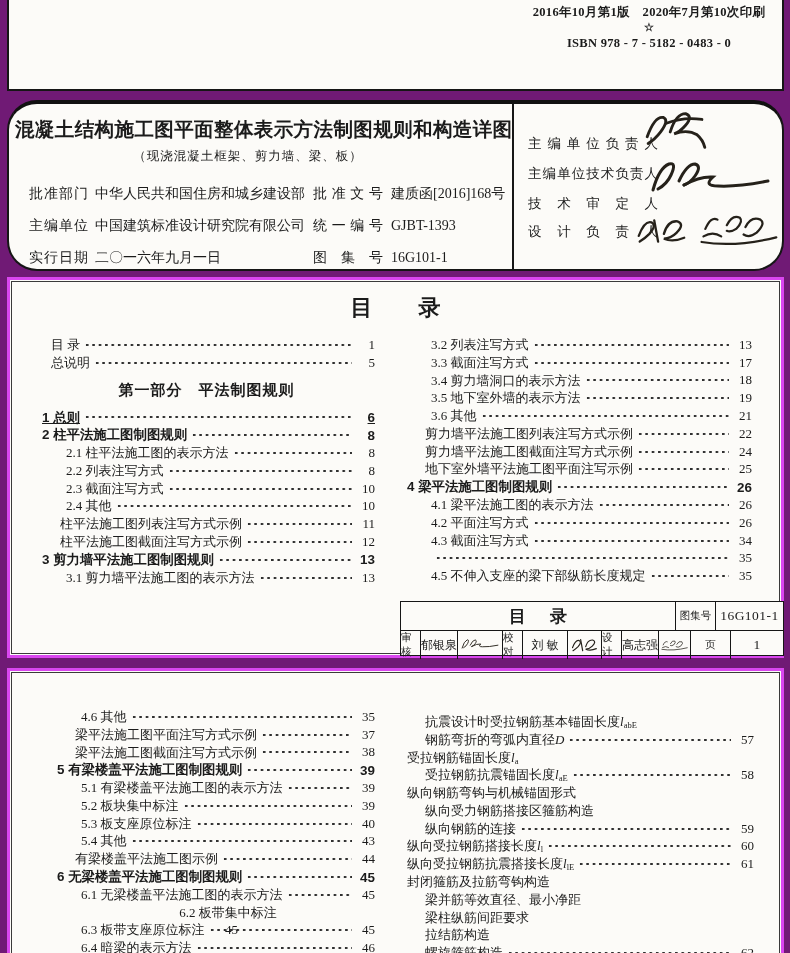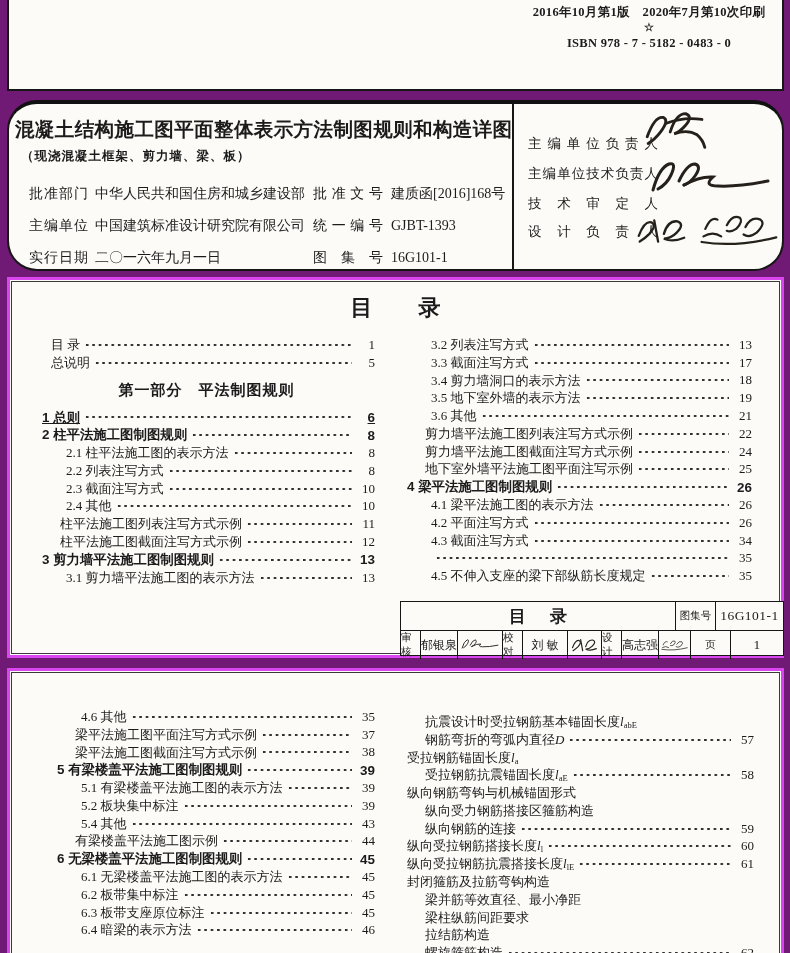--- a/index.html
+++ b/index.html
@@ -14,22 +14,22 @@
             font-weight:700;font-size:12.5px;line-height:16px;letter-spacing:.3px;}
   .colophon .star{font-size:11px;line-height:15px;}
 
   
   .title-box{left:7px;top:100px;width:777px;height:171px;border-top:4px solid #111;border-radius:30px;}
   .tb-left{position:absolute;left:0;top:0;width:505px;height:100%;box-sizing:border-box;
            border-right:2px solid #161616;}
   .tb-title{position:absolute;left:6px;top:12px;width:492px;text-align:center;
             font-family:"Liberation Sans","DejaVu Sans",sans-serif;font-weight:700;
             font-size:19.5px;letter-spacing:.4px;white-space:nowrap;}
-  .tb-sub{position:absolute;left:12px;top:44px;width:470px;text-align:left;
-          font-size:12.5px;font-weight:700;letter-spacing:1px;}
+  .tb-sub{position:absolute;left:4px;top:44px;width:470px;text-align:center;
+          font-size:12.5px;font-weight:400;letter-spacing:1px;}
   .tb-row{position:absolute;left:20px;width:478px;height:20px;display:flex;
           font-size:14px;line-height:20px;white-space:nowrap;}
   .tb-row .lab{width:66px;letter-spacing:1px;}
   .tb-row .val{width:218px;}
   .tb-row .rlab{width:70px;text-align:justify;text-align-last:justify;}
   .tb-row .rval{margin-left:8px;}
   .tb-right{position:absolute;left:505px;top:0;width:272px;height:100%;}
   .sig-row{position:absolute;left:14px;width:130px;height:20px;font-size:13.5px;
            text-align:justify;text-align-last:justify;white-space:nowrap;}
   .sig{position:absolute;color:#25211a;}
@@ -251,25 +251,26 @@
 
   <section class="box sheet sheet2">
     <div class="inner-frame"></div>
     <div class="toc-col p2-left" id="p2-left">
         <div class="toc-row" style="padding-left: 28px;"><span class="t">4.6 其他</span><span class="dots"></span><span class="pg">35</span></div>
         <div class="toc-row" style="padding-left: 22px;"><span class="t">梁平法施工图平面注写方式示例</span><span class="dots"></span><span class="pg">37</span></div>
         <div class="toc-row" style="padding-left: 22px;"><span class="t">梁平法施工图截面注写方式示例</span><span class="dots"></span><span class="pg">38</span></div>
         <div class="toc-row b" style="padding-left: 4px;"><span class="t">5 有梁楼盖平法施工图制图规则</span><span class="dots"></span><span class="pg">39</span></div>
         <div class="toc-row" style="padding-left: 28px;"><span class="t">5.1 有梁楼盖平法施工图的表示方法</span><span class="dots"></span><span class="pg">39</span></div>
         <div class="toc-row" style="padding-left: 28px;"><span class="t">5.2 板块集中标注</span><span class="dots"></span><span class="pg">39</span></div>
+        <div class="toc-row" style="padding-left: 28px;"><span class="t">5.3 板支座原位标注</span><span class="dots"></span><span class="pg">40</span></div>
         <div class="toc-row" style="padding-left: 28px;"><span class="t">5.4 其他</span><span class="dots"></span><span class="pg">43</span></div>
         <div class="toc-row" style="padding-left: 22px;"><span class="t">有梁楼盖平法施工图示例</span><span class="dots"></span><span class="pg">44</span></div>
         <div class="toc-row b" style="padding-left: 4px;"><span class="t">6 无梁楼盖平法施工图制图规则</span><span class="dots"></span><span class="pg">45</span></div>
         <div class="toc-row" style="padding-left: 28px;"><span class="t">6.1 无梁楼盖平法施工图的表示方法</span><span class="dots"></span><span class="pg">45</span></div>
-        <div class="toc-row" style="padding-left: 28px;"><span class="t">6.2 板带集中标注</span><span class="dots"></span><span class="pg">45</span></div>
+        <div class="toc-row" style="padding-left: 28px; flex-direction: column;"><span class="t">6.2 板带集中标注</span><span class="dots"></span><span class="pg">45</span></div>
         <div class="toc-row" style="padding-left: 28px;"><span class="t">6.3 板带支座原位标注</span><span class="dots"></span><span class="pg">45</span></div>
         <div class="toc-row" style="padding-left: 28px;"><span class="t">6.4 暗梁的表示方法</span><span class="dots"></span><span class="pg">46</span></div>
       </div>
     <div class="toc-col p2-right" id="p2-right">
         <div class="toc-row" style="padding-left: 22px;"><span class="t">抗震设计时受拉钢筋基本锚固长度<i>l</i><sub>abE</sub></span></div>
         <div class="toc-row" style="padding-left: 22px;"><span class="t">钢筋弯折的弯弧内直径<i>D</i></span><span class="dots"></span><span class="pg">57</span></div>
         <div class="toc-row" style="padding-left: 4px;"><span class="t">受拉钢筋锚固长度<i>l</i><sub>a</sub></span></div>
         <div class="toc-row" style="padding-left: 22px;"><span class="t">受拉钢筋抗震锚固长度<i>l</i><sub>aE</sub></span><span class="dots"></span><span class="pg">58</span></div>
         <div class="toc-row" style="padding-left: 4px;"><span class="t">纵向钢筋弯钩与机械锚固形式</span></div>
         <div class="toc-row" style="padding-left: 22px;"><span class="t">纵向受力钢筋搭接区箍筋构造</span></div>

